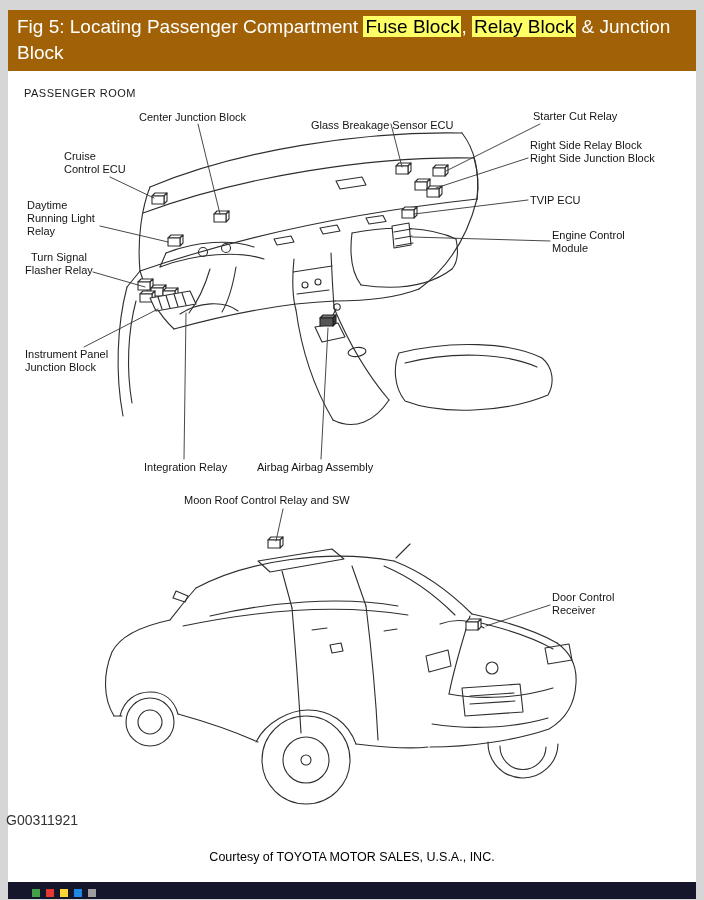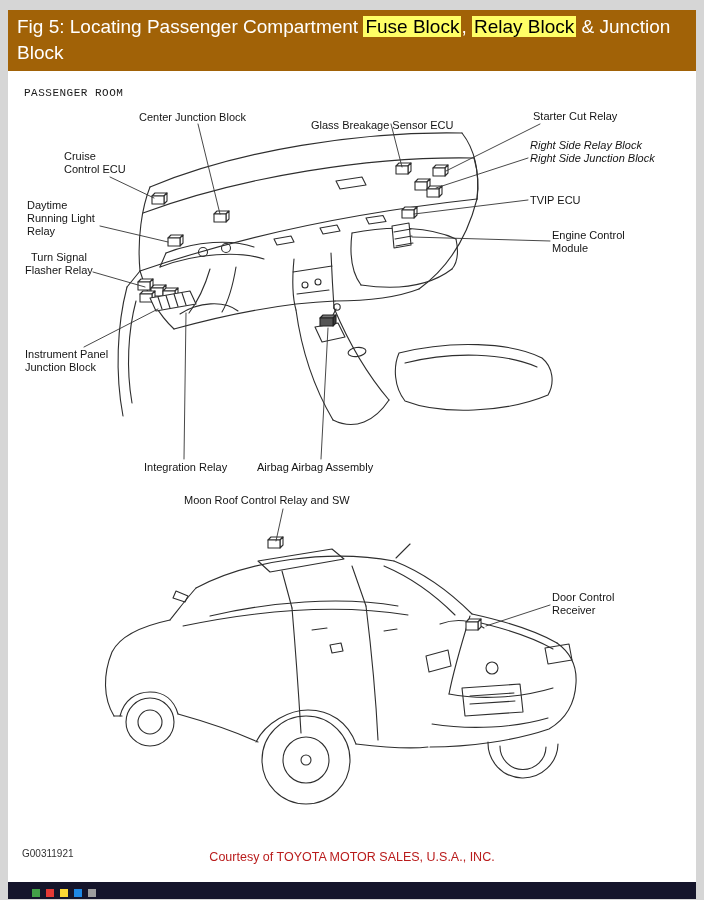--- a/index.html
+++ b/index.html
@@ -11,23 +11,23 @@
     position:absolute; left:8px; top:10px; width:688px; min-height:57px;
     background:#a16207; color:#ffffff; font-size:19px; line-height:26px;
     padding:4px 14px 5px 9px;
   }
   .header-bar mark { background:#ffff66; color:#000000; padding:0 2px; }
   svg.art { position:absolute; left:0; top:0; pointer-events:none; }
   .dlabel {
     position:absolute; font-size:11px; line-height:13px; color:#141414;
     white-space:pre-line;
   }
-  .room-label { position:absolute; left:24px; top:87px; font-size:11px; letter-spacing:0.5px; color:#1a1a1a;font-family:Liberation Mono, monospace; }
-  .fig-code { position:absolute; left:22px; top:812px; font-size:10px; color:#333;margin-top:36px; }
-  .courtesy { position:absolute; left:8px; top:850px; width:688px; text-align:center; font-size:12.5px; color:#b91c1c; }
+  .room-label { position:absolute; left:24px; top:87px; font-size:11px; letter-spacing:0.5px; color:#1a1a1a; }
+  .fig-code { position:absolute; left:6px; top:812px; font-size:14px; color:#333; }
+  .courtesy { position:absolute; left:8px; top:850px; width:688px; text-align:center; font-size:12.5px; color:#000000; }
   .bottom-bar {
     position:absolute; left:8px; top:882px; width:688px; height:17px;
     background:#15152b; display:flex; align-items:flex-end;
   }
   .tb-icons { display:flex; gap:6px; padding:0 0 2px 24px; }
   .tbi { width:8px; height:8px; display:block; }
 </style>
 </head>
 <body>
 
@@ -218,21 +218,21 @@
         <line x1="550" y1="605" x2="486" y2="626"></line>
       </g>
     </g>
   </svg>
 
   <div class="room-label">PASSENGER ROOM</div>
 
   <div class="dlabel" style="left:139px; top:111px;">Center Junction Block</div>
   <div class="dlabel" style="left:311px; top:110px;margin-top:9px;">Glass Breakage Sensor ECU</div>
   <div class="dlabel" style="left:533px; top:110px;">Starter Cut Relay</div>
-  <div class="dlabel" style="left:530px; top:139px;font-style:italic;">Right Side Relay Block
+  <div class="dlabel" style="left:530px; top:139px;">Right Side Relay Block
 Right Side Junction Block</div>
   <div class="dlabel" style="left:64px; top:150px;">Cruise
 Control ECU</div>
   <div class="dlabel" style="left:27px; top:199px;">Daytime
 Running Light
 Relay</div>
   <div class="dlabel" style="left:530px; top:194px;">TVIP ECU</div>
   <div class="dlabel" style="left:552px; top:229px;">Engine Control
 Module</div>
   <div class="dlabel" style="left:25px; top:251px;text-align:center;">Turn Signal

